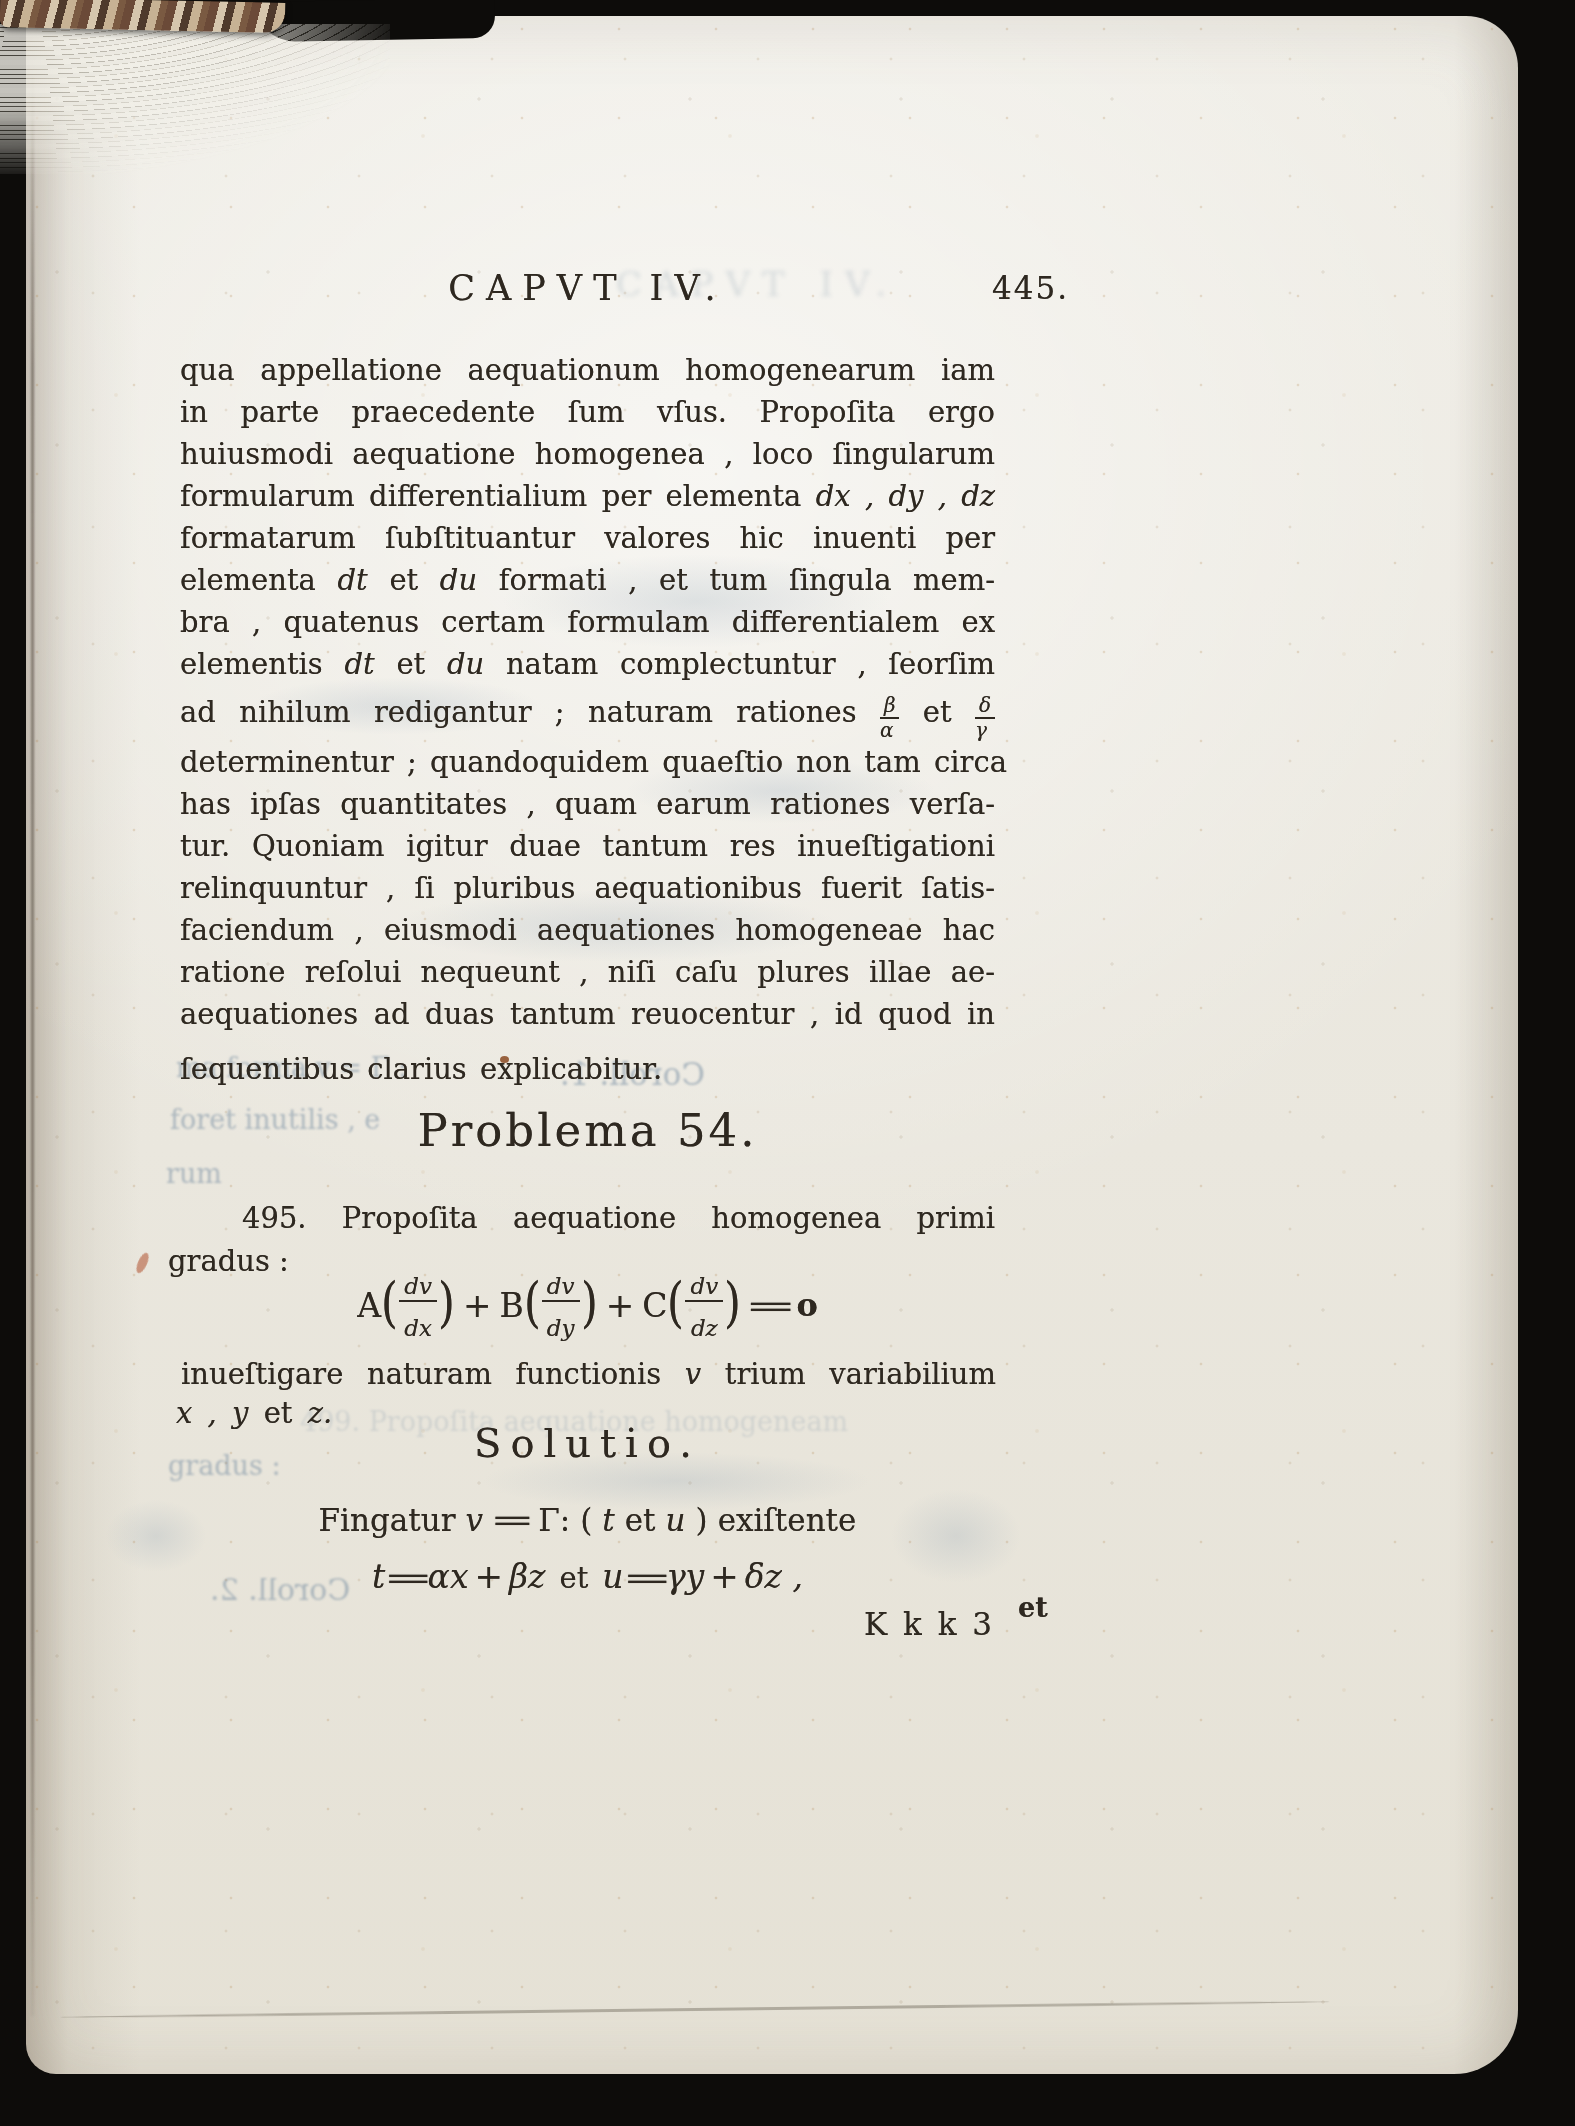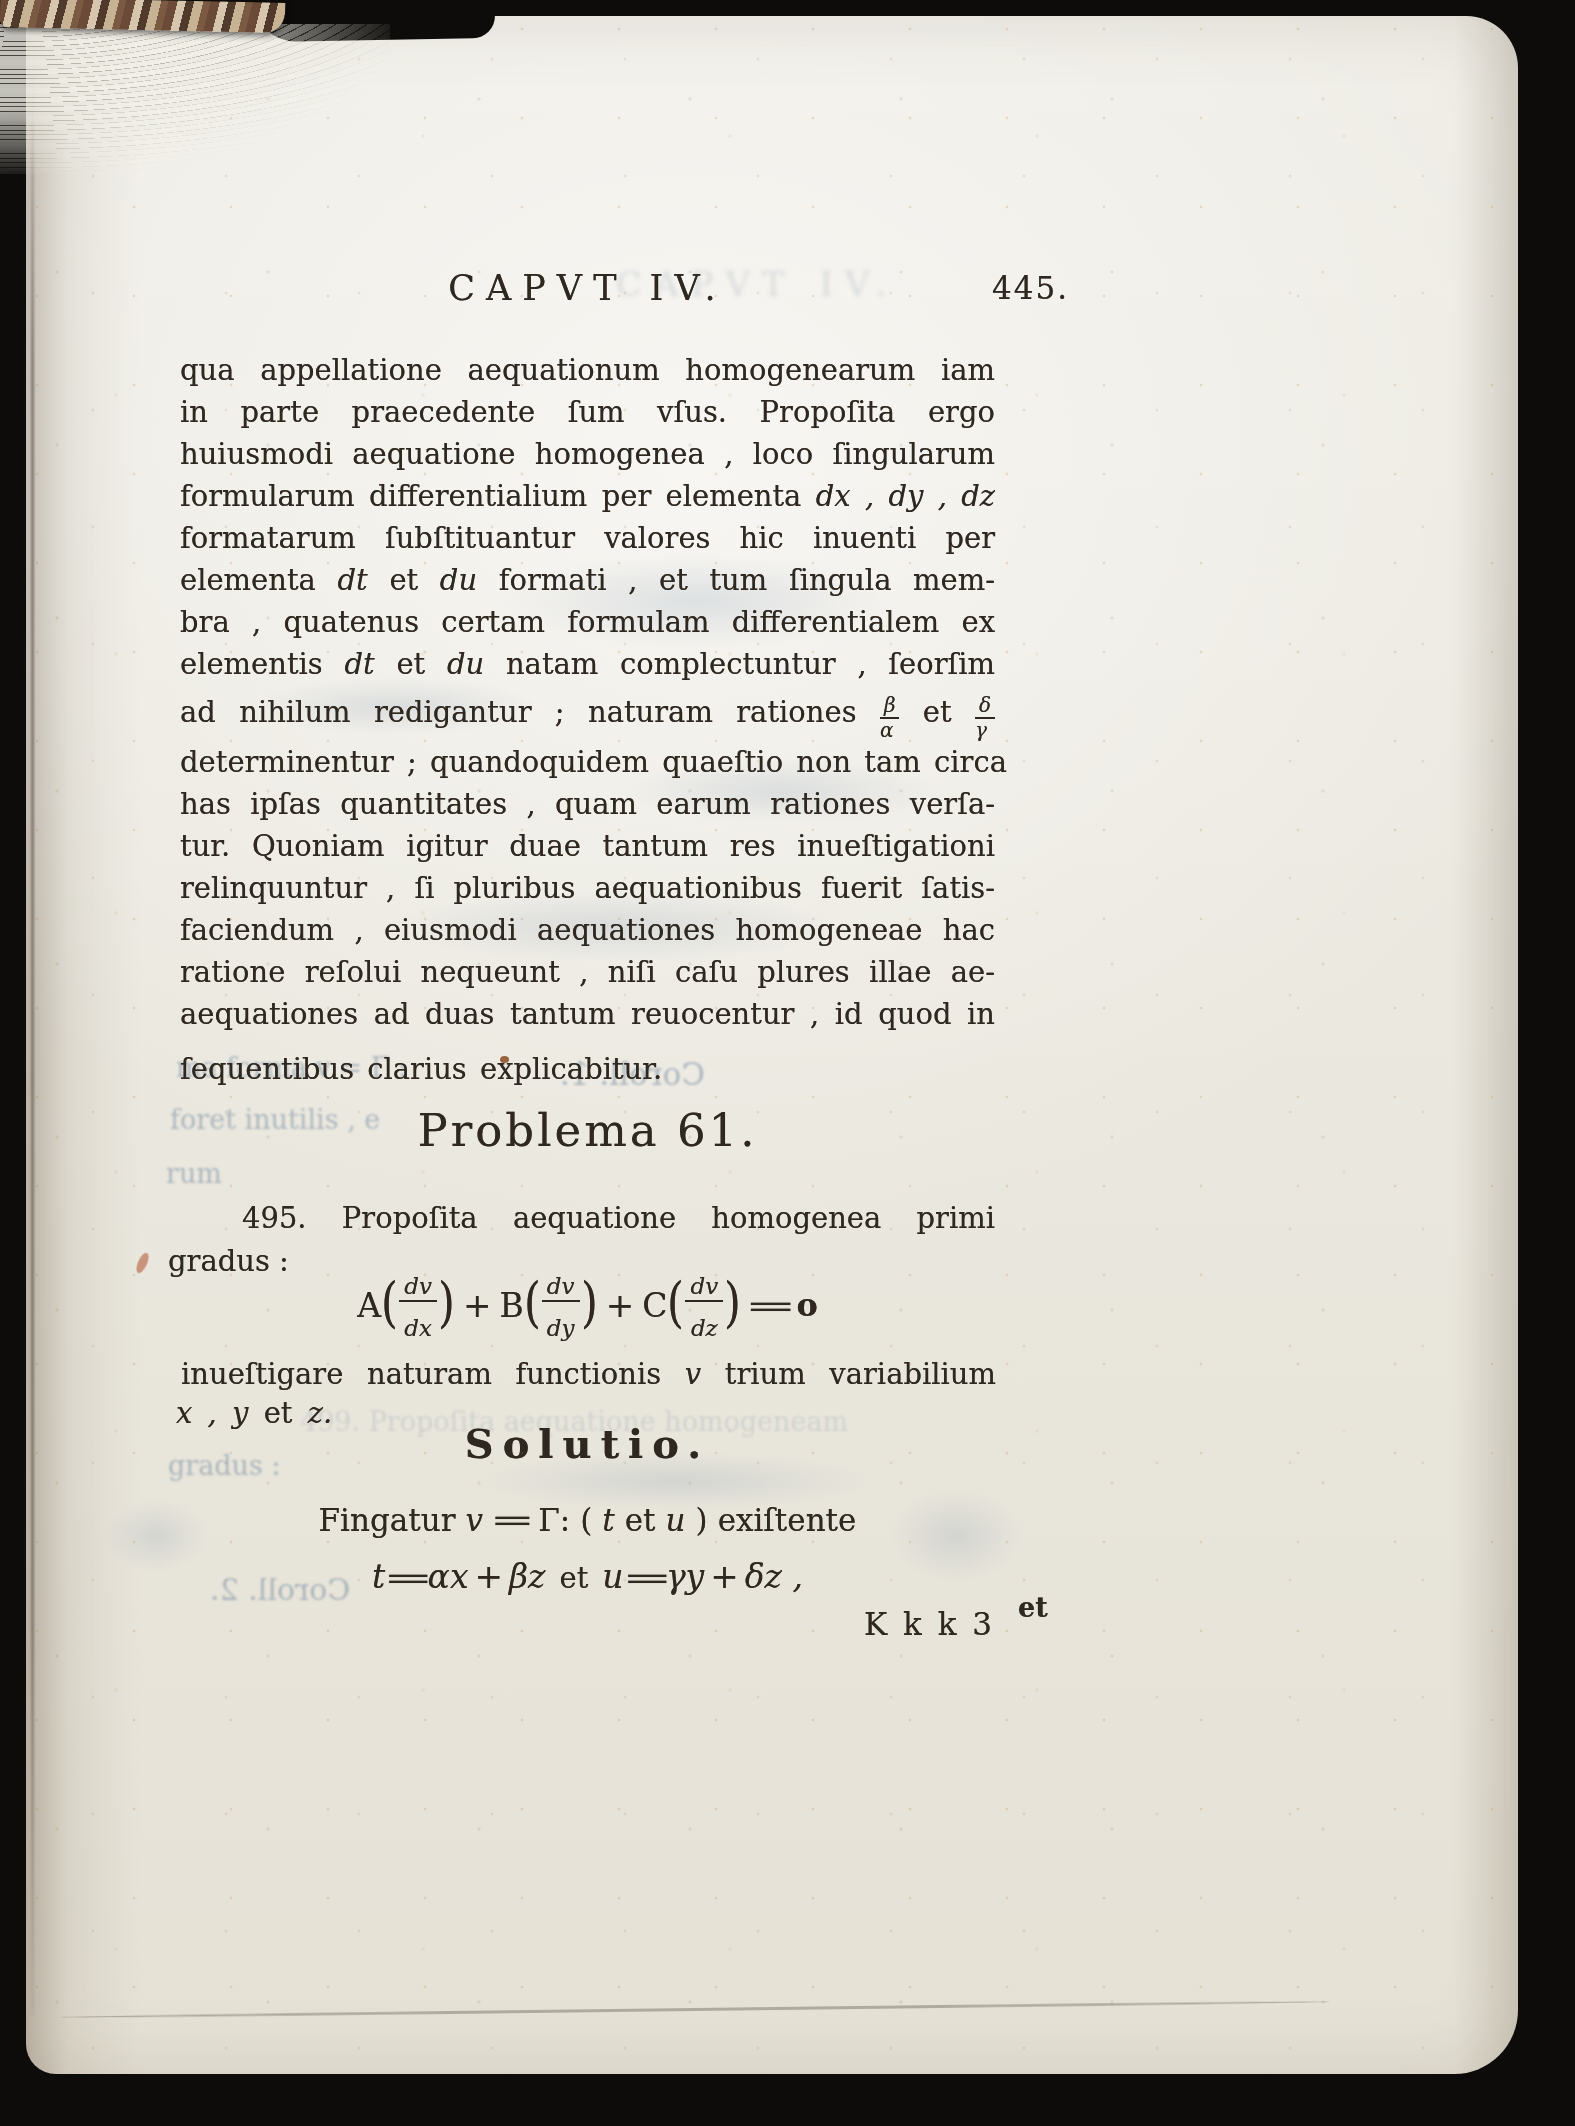--- a/index.html
+++ b/index.html
@@ -89,21 +89,21 @@
   .paren{font-size:54px;font-weight:400;transform:scaleX(.8);display:inline-block;margin:0 -2px;position:relative;top:-3px;}
   .bigfrac{display:inline-block;text-align:center;font-size:23px;font-style:italic;line-height:1.05;margin:0 1px;position:relative;top:2px;}
   .bigfrac .fn{display:block;border-bottom:2.5px solid #2e2820;padding:0 5px 2px;}
   .bigfrac .fd{display:block;padding-top:14px;}
   .plus{margin:0 8px;font-size:34px;}
   .longeq{display:inline-block;transform:scaleX(2.1);margin:0 16px;font-size:30px;letter-spacing:-2px;}
   .zero{font-size:32px;font-weight:700;}
   .outro{position:absolute;left:155px;top:1338px;width:815px;font-size:29px;}
   .vars{position:absolute;left:150px;top:1380px;font-size:29px;word-spacing:6px;}
   
-  .stitle{position:absolute;left:154px;top:1404px;width:815px;text-align:center;font-size:40px;letter-spacing:9px;font-weight:bold;}
+  .stitle{position:absolute;left:154px;top:1404px;width:815px;text-align:center;font-size:40px;letter-spacing:9px;}
   .fingatur{position:absolute;left:154px;top:1486px;width:815px;display:flex;justify-content:center;align-items:flex-start;font-size:31px;gap:10px;}
   .fingatur .longeq{margin:0 6px;transform:scaleX(1.8);}
   .eq2{position:absolute;left:154px;top:1540px;width:815px;display:flex;justify-content:center;align-items:baseline;font-size:33px;}
   .eq2 .longeq{margin:0 10px;font-size:29px;}
   .eq2 .plus{margin:0 6px;}
   .eq2 .word{margin:0 14px;font-size:29px;}
   .kkk{position:absolute;left:154px;top:1590px;width:815px;text-align:right;font-size:31px;letter-spacing:3px;}
   .catchword{position:absolute;left:992px;top:1576px;font-size:27px;font-weight:700;}
   
   .ghost{position:absolute;color:rgba(122,143,164,.55);filter:blur(1.3px);font-size:27px;white-space:nowrap;}
@@ -181,21 +181,21 @@
     <div class="pline">determinentur ; quandoquidem quaeſtio non tam circa</div>
     <div class="pline">has ipſas quantitates , quam earum rationes verſa-</div>
     <div class="pline">tur. Quoniam igitur duae tantum res inueſtigationi</div>
     <div class="pline">relinquuntur , ſi pluribus aequationibus fuerit ſatis-</div>
     <div class="pline">faciendum , eiusmodi aequationes homogeneae hac</div>
     <div class="pline">ratione reſolui nequeunt , niſi caſu plures illae ae-</div>
     <div class="pline">aequationes ad duas tantum reuocentur , id quod in</div>
     <div class="pline last">ſequentibus clarius explicabitur.</div>
   </div>
 
-  <div class="ptitle ink">Problema 61.</div>
+  <div class="ptitle ink">Problema 54.</div>
 
   <div class="intro ink">
     <div class="pline">
       <span class="indent"></span><span>495.</span>
       <span>Propoſita aequatione homogenea primi</span>
     </div>
   </div>
   <div class="gradus ink">gradus :</div>
 
   <div class="eq-row ink">

